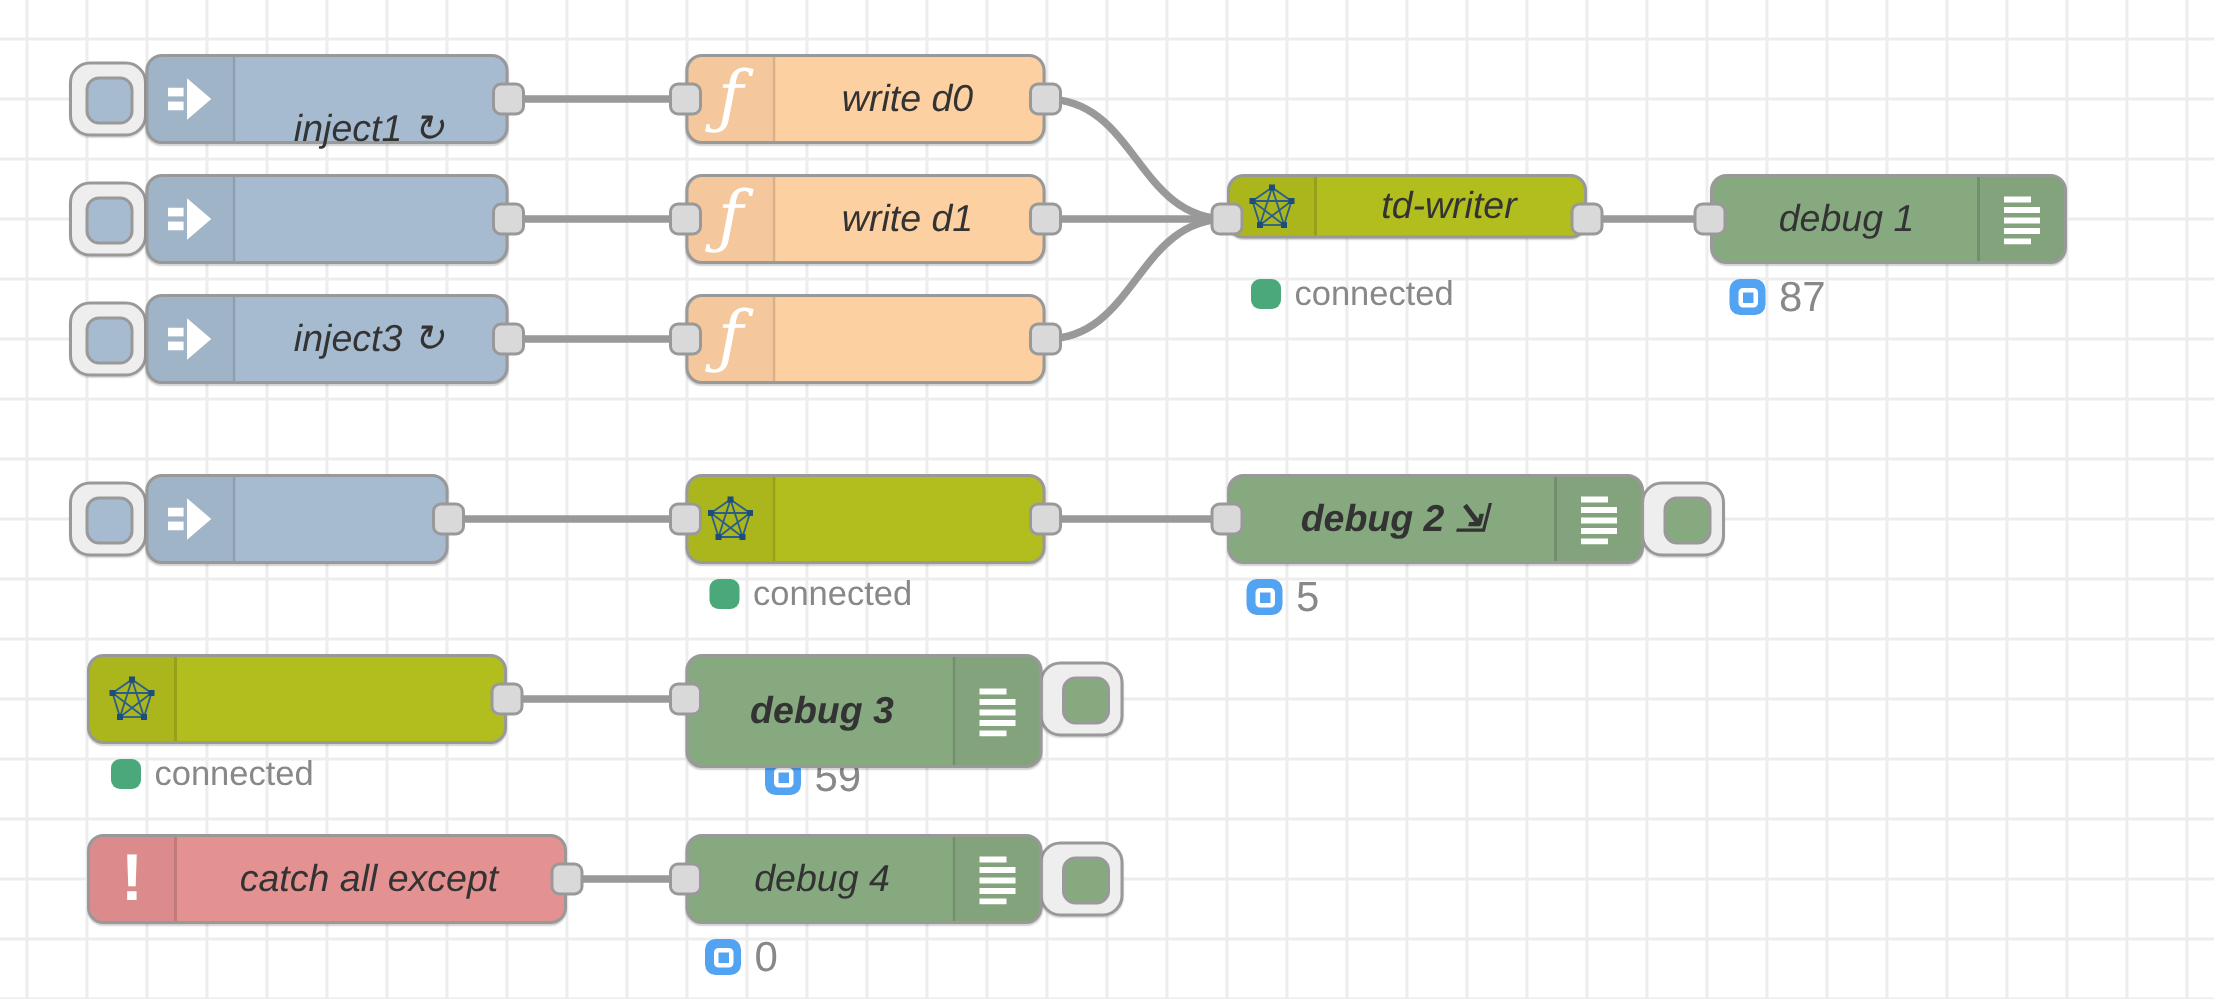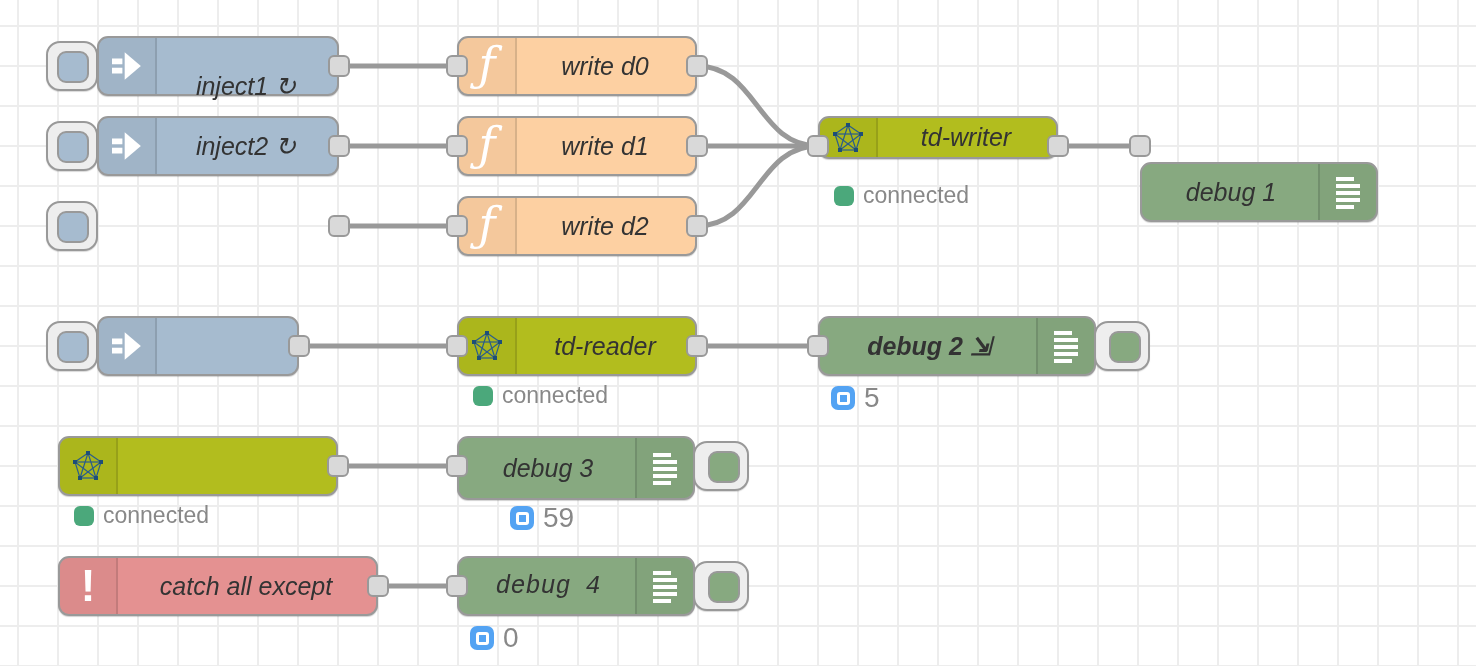--- a/index.html
+++ b/index.html
@@ -105,26 +105,37 @@
     <div class="node" style="left: 97px; top: 116px; width: 242px; height: 60px; background: rgb(166, 187, 207);">
       <div class="icon-region left">
         <svg viewBox="0 0 26 26" width="30" height="30">
           <g fill="#fff">
             <rect x="0" y="6.5" width="9" height="5"></rect>
             <rect x="0" y="14.5" width="9" height="5"></rect>
             <polygon points="11,1 25,13 11,25"></polygon>
           </g>
         </svg>
       </div>
-      <div class="node-label" style="left: 56px; right: 0px;">inject2 ↻</div>
     </div>
     <div class="port" style="left: 328px; top: 135px;"></div>
     <div class="btn-outer" style="left: 46px; top: 201px; width: 52px; height: 50px;">
       <div class="btn-inner" style="left: 9px; top: 8px; width: 32px; height: 32px; background: rgb(166, 187, 207);"></div>
     </div>
+    <div class="node" style="left: 97px; top: 196px; width: 242px; height: 60px; background: rgb(166, 187, 207);">
+      <div class="icon-region left">
+        <svg viewBox="0 0 26 26" width="30" height="30">
+          <g fill="#fff">
+            <rect x="0" y="6.5" width="9" height="5"></rect>
+            <rect x="0" y="14.5" width="9" height="5"></rect>
+            <polygon points="11,1 25,13 11,25"></polygon>
+          </g>
+        </svg>
+      </div>
+      <div class="node-label" style="left: 56px; right: 0px;">inject3 ↻</div>
+    </div>
     <div class="port" style="left: 328px; top: 215px;"></div>
     <div class="node" style="left: 457px; top: 36px; width: 240px; height: 60px; background: rgb(253, 208, 162);">
       <div class="icon-region left">
         <span class="glyph-icon fn-glyph">ƒ</span>
       </div>
       <div class="node-label" style="left: 56px; right: 0px;">write d0</div>
     </div>
     <div class="port" style="left: 446px; top: 55px;"></div>
     <div class="port" style="left: 686px; top: 55px;"></div>
     <div class="node" style="left: 457px; top: 116px; width: 240px; height: 60px; background: rgb(253, 208, 162);">
@@ -132,21 +143,20 @@
         <span class="glyph-icon fn-glyph">ƒ</span>
       </div>
       <div class="node-label" style="left: 56px; right: 0px;">write d1</div>
     </div>
     <div class="port" style="left: 446px; top: 135px;"></div>
     <div class="port" style="left: 686px; top: 135px;"></div>
     <div class="node" style="left: 457px; top: 196px; width: 240px; height: 60px; background: rgb(253, 208, 162);">
       <div class="icon-region left">
         <span class="glyph-icon fn-glyph">ƒ</span>
       </div>
-      <div class="node-label" style="left: 56px; right: 0px;">write d2</div>
     </div>
     <div class="port" style="left: 446px; top: 215px;"></div>
     <div class="port" style="left: 686px; top: 215px;"></div>
     <div class="node" style="left: 818px; top: 116px; width: 240px; height: 43px; background: rgb(178, 189, 30);">
       <div class="icon-region left">
         <svg viewBox="0 0 32 32" width="32" height="32">
           <g stroke="#2a5d8c" stroke-width="1.2">
             <line x1="16" y1="3" x2="3" y2="12"></line>
             <line x1="16" y1="3" x2="29" y2="12"></line>
             <line x1="16" y1="3" x2="8" y2="28"></line>
@@ -168,21 +178,21 @@
         </svg>
       </div>
       <div class="node-label" style="left: 56px; right: 0px;">td-writer</div>
     </div>
     <div class="port" style="left: 807px; top: 135px;"></div>
     <div class="port" style="left: 1047px; top: 135px;"></div>
     <div class="status" style="left: 834px; top: 182px;">
       <div class="status-dot" style="background: rgb(75, 168, 123);"></div>
       <div>connected</div>
     </div>
-    <div class="node" style="left: 1140px; top: 116px; width: 238px; height: 60px; background: rgb(135, 169, 128); margin-top: 46px;">
+    <div class="node" style="left: 1140px; top: 116px; width: 238px; height: 60px; background: rgb(135, 169, 128);">
       <div class="icon-region right">
         <svg viewBox="0 0 30 34" width="30" height="34">
           <g fill="#fff">
             <rect x="3" y="2" width="18" height="4"></rect>
             <rect x="3" y="9" width="24" height="4"></rect>
             <rect x="3" y="16" width="24" height="4"></rect>
             <rect x="3" y="23" width="24" height="4"></rect>
             <rect x="3" y="30" width="18" height="4"></rect>
           </g>
         </svg>
@@ -228,21 +238,20 @@
           </g>
           <g fill="#1d4e79">
             <rect x="14" y="1" width="4" height="4"></rect>
             <rect x="1" y="10" width="4" height="4"></rect>
             <rect x="27" y="10" width="4" height="4"></rect>
             <rect x="6" y="26" width="4" height="4"></rect>
             <rect x="22" y="26" width="4" height="4"></rect>
           </g>
         </svg>
       </div>
-      <div class="node-label" style="left: 56px; right: 0px;">td-reader</div>
     </div>
     <div class="port" style="left: 446px; top: 335px;"></div>
     <div class="port" style="left: 686px; top: 335px;"></div>
     <div class="status" style="left: 473px; top: 382px;">
       <div class="status-dot" style="background: rgb(75, 168, 123);"></div>
       <div>connected</div>
     </div>
     <div class="btn-outer" style="left: 1094px; top: 321px; width: 56px; height: 50px;">
       <div class="btn-inner" style="left: 13px; top: 8px; width: 32px; height: 32px; background: rgb(135, 169, 128);"></div>
     </div>
@@ -293,21 +302,21 @@
       </div>
     </div>
     <div class="port" style="left: 327px; top: 455px;"></div>
     <div class="status" style="left: 74px; top: 502px;">
       <div class="status-dot" style="background: rgb(75, 168, 123);"></div>
       <div>connected</div>
     </div>
     <div class="btn-outer" style="left: 693px; top: 441px; width: 56px; height: 50px;">
       <div class="btn-inner" style="left: 13px; top: 8px; width: 32px; height: 32px; background: rgb(135, 169, 128);"></div>
     </div>
-    <div class="node" style="left: 457px; top: 436px; width: 238px; height: 64px; background: rgb(135, 169, 128);">
+    <div class="node" style="left: 457px; top: 436px; width: 238px; height: 76px; background: rgb(135, 169, 128); font-weight: bold;">
       <div class="icon-region right">
         <svg viewBox="0 0 30 34" width="30" height="34">
           <g fill="#fff">
             <rect x="3" y="2" width="18" height="4"></rect>
             <rect x="3" y="9" width="24" height="4"></rect>
             <rect x="3" y="16" width="24" height="4"></rect>
             <rect x="3" y="23" width="24" height="4"></rect>
             <rect x="3" y="30" width="18" height="4"></rect>
           </g>
         </svg>
@@ -324,21 +333,21 @@
     <div class="node" style="left: 58px; top: 556px; width: 320px; height: 60px; background: rgb(228, 145, 145);">
       <div class="icon-region left">
         <span class="glyph-icon excl-glyph">!</span>
       </div>
       <div class="node-label" style="left: 56px; right: 0px;">catch all except</div>
     </div>
     <div class="port" style="left: 367px; top: 575px;"></div>
     <div class="btn-outer" style="left: 693px; top: 561px; width: 56px; height: 50px;">
       <div class="btn-inner" style="left: 13px; top: 8px; width: 32px; height: 32px; background: rgb(135, 169, 128);"></div>
     </div>
-    <div class="node" style="left: 457px; top: 556px; width: 238px; height: 60px; background: rgb(135, 169, 128); font-family: Liberation Mono, monospace;">
+    <div class="node" style="left: 457px; top: 556px; width: 238px; height: 60px; background: rgb(135, 169, 128);">
       <div class="icon-region right">
         <svg viewBox="0 0 30 34" width="30" height="34">
           <g fill="#fff">
             <rect x="3" y="2" width="18" height="4"></rect>
             <rect x="3" y="9" width="24" height="4"></rect>
             <rect x="3" y="16" width="24" height="4"></rect>
             <rect x="3" y="23" width="24" height="4"></rect>
             <rect x="3" y="30" width="18" height="4"></rect>
           </g>
         </svg>

